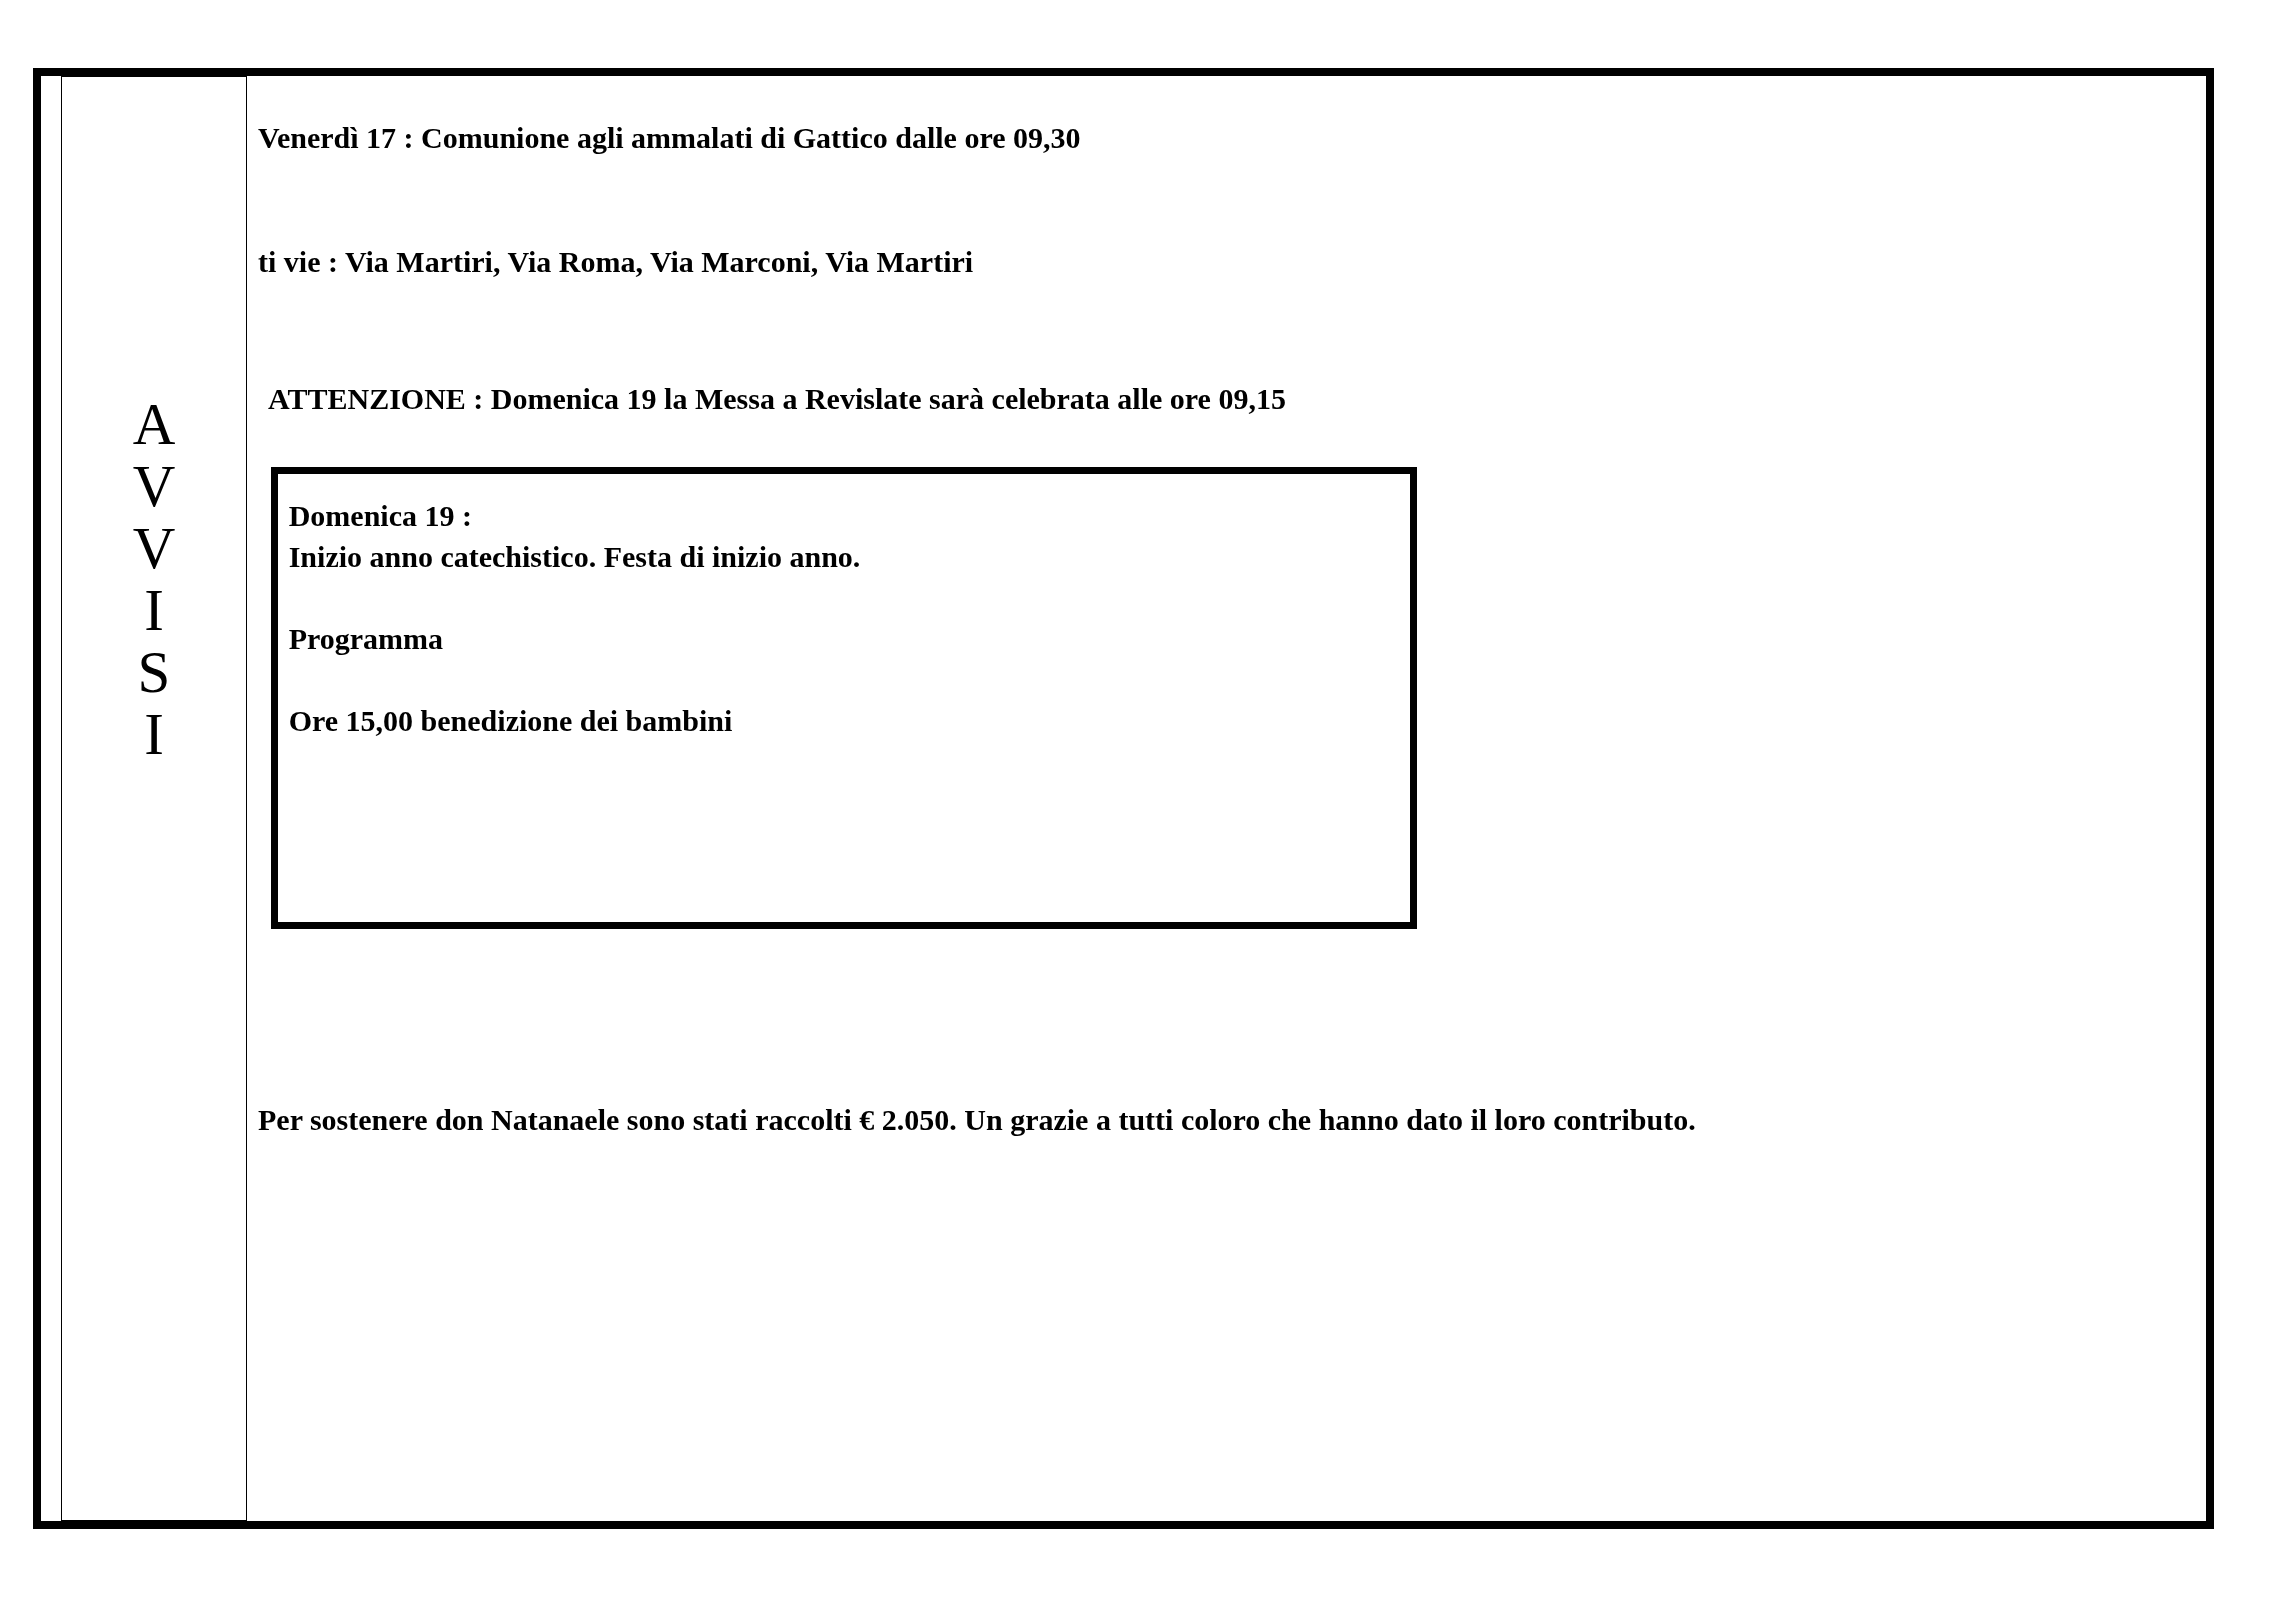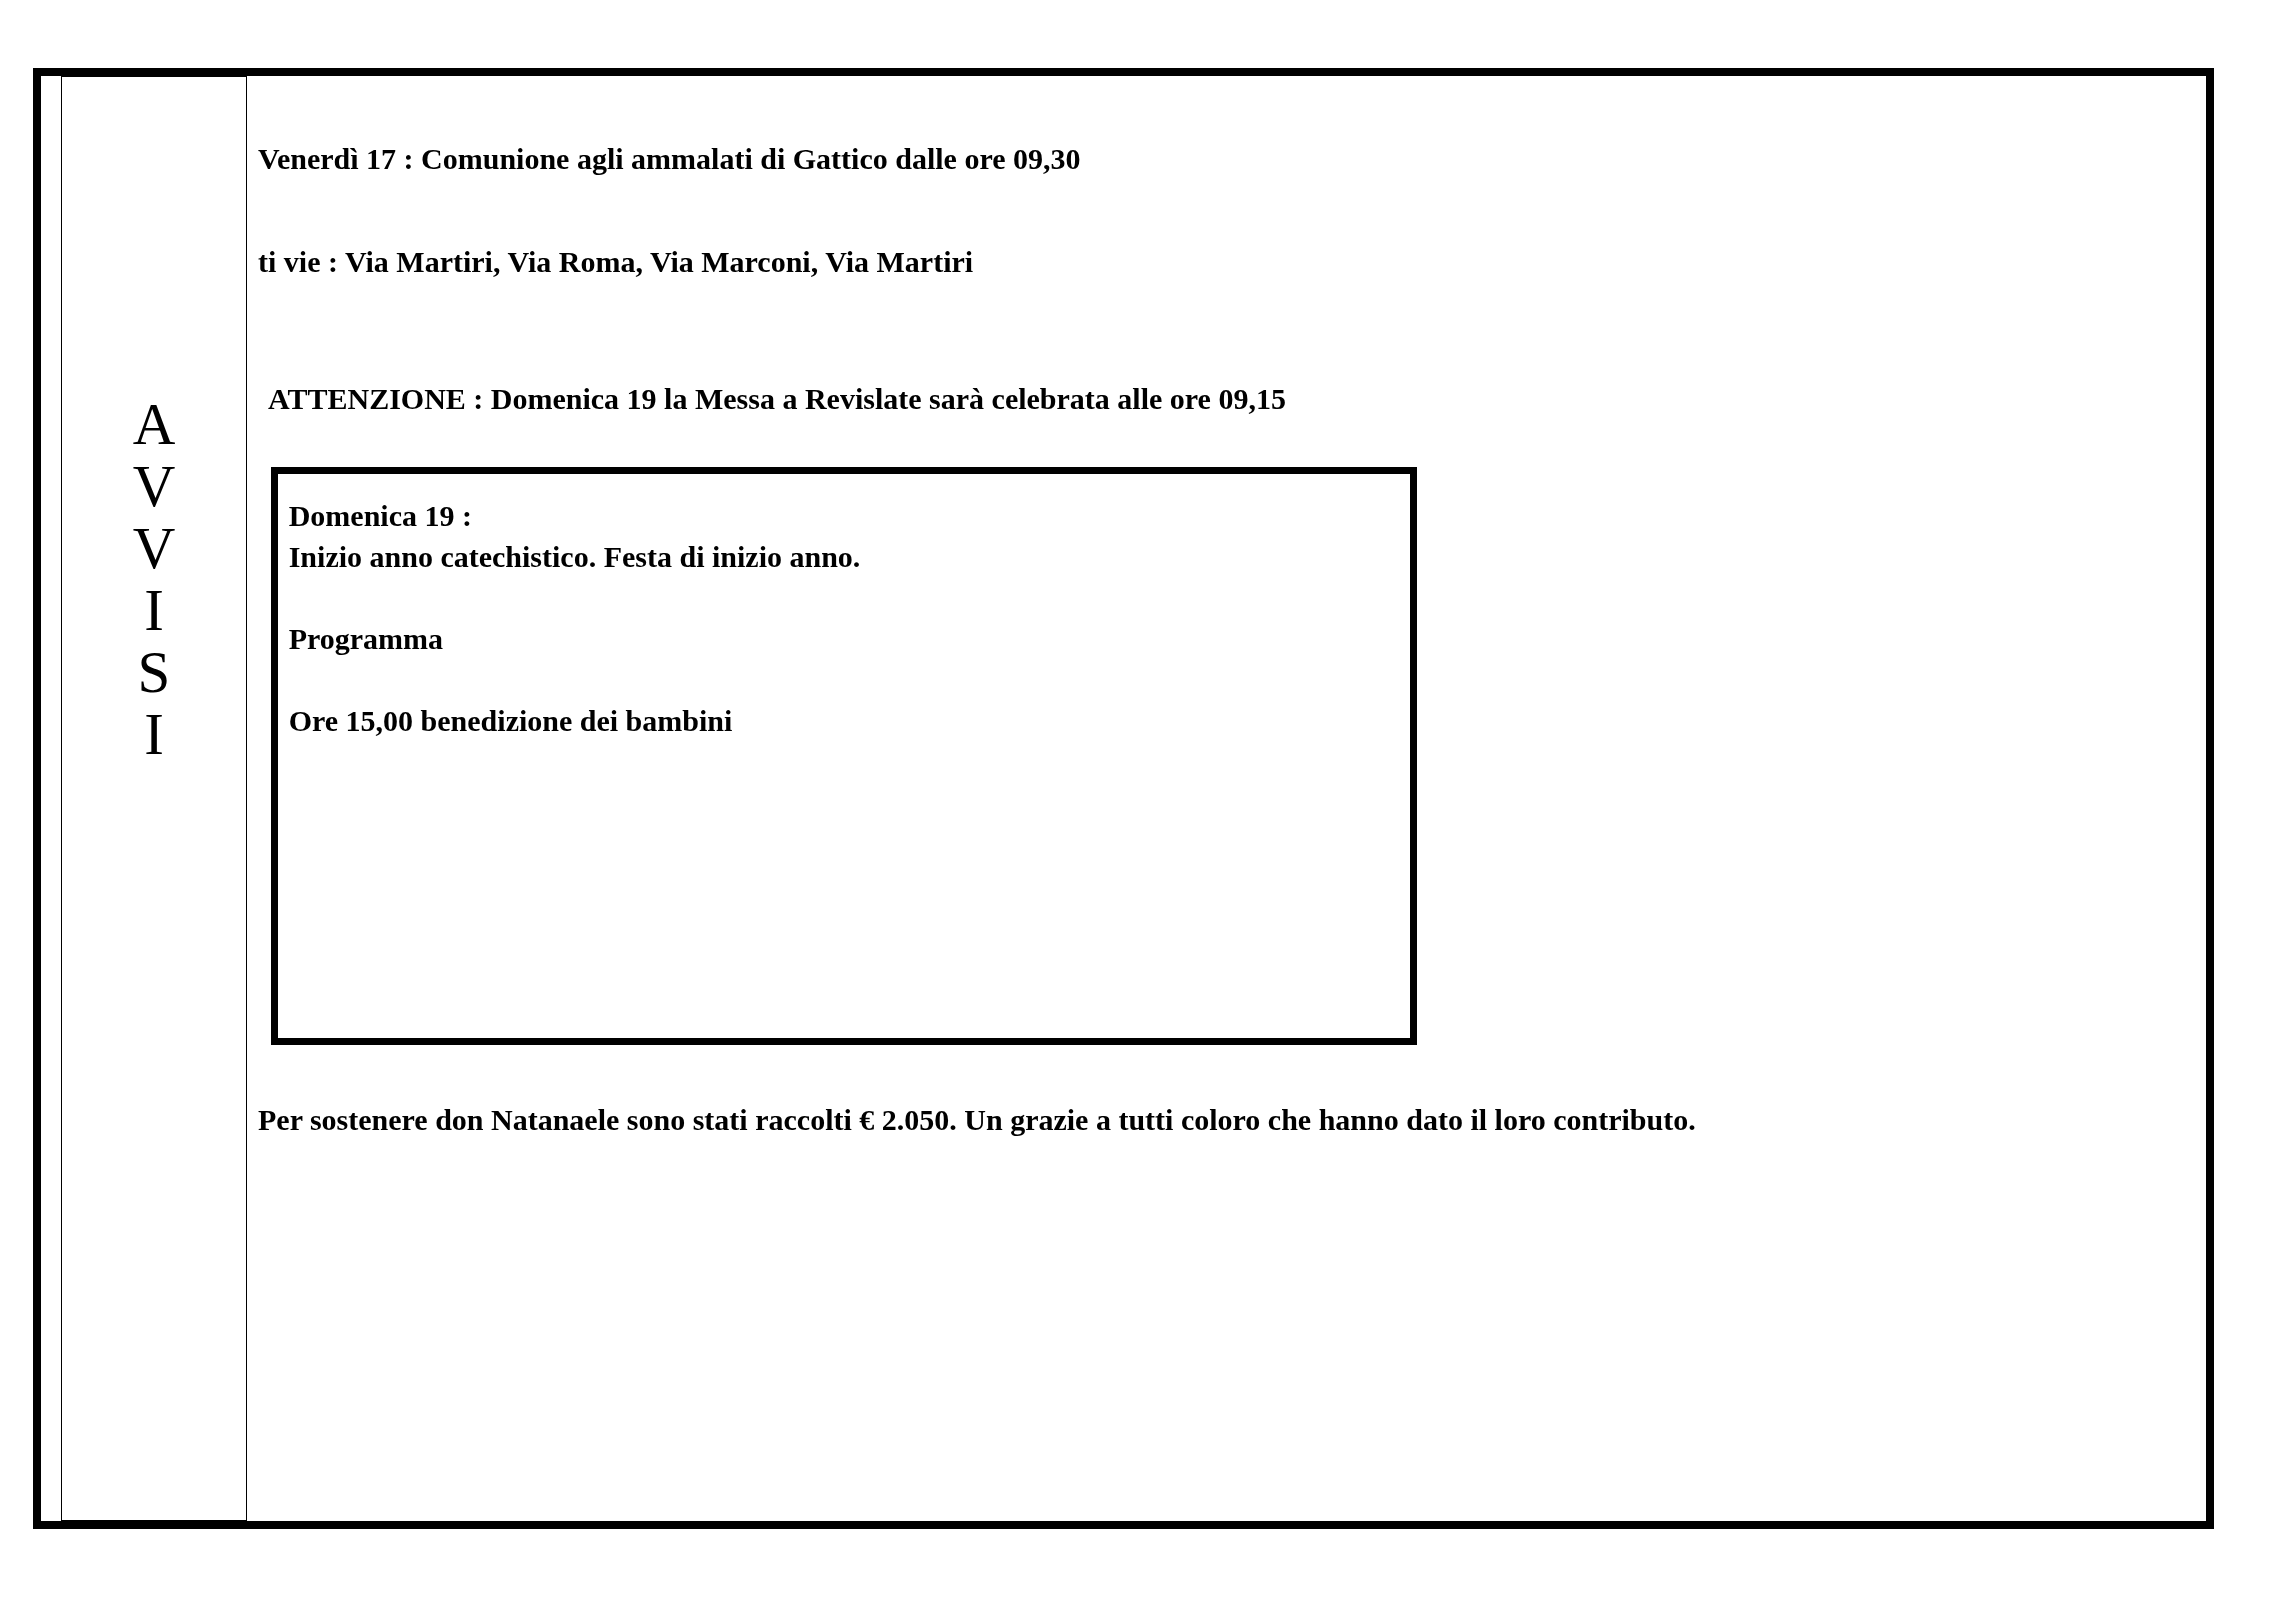--- a/index.html
+++ b/index.html
@@ -51,32 +51,32 @@
   
   .txt {
     position: absolute;
     left: 258px;
     font-weight: bold;
     font-size: 30px;
     line-height: 41px;
     color: #000000;
     white-space: nowrap;
   }
-  .venerdi    { top: 138px; }
+  .venerdi    { top: 117px; }
   .festa      { top: 241px; }
   .attenzione { top: 378px; margin-left: 10px; }
   .footer-note{ top: 1099px; }
 
   
   .program-box {
     position: absolute;
     left: 271px;
     top: 467px;
     width: 1146px;
-    height: 578px;
+    height: 462px;
     border: 7.2px solid #000000;
     box-sizing: border-box;
     background: #ffffff;
     padding: 20.6px 16px 0 10.7px;
     font-weight: bold;
     font-size: 30px;
     line-height: 41px;
     color: #000000;
     white-space: nowrap;
   }

